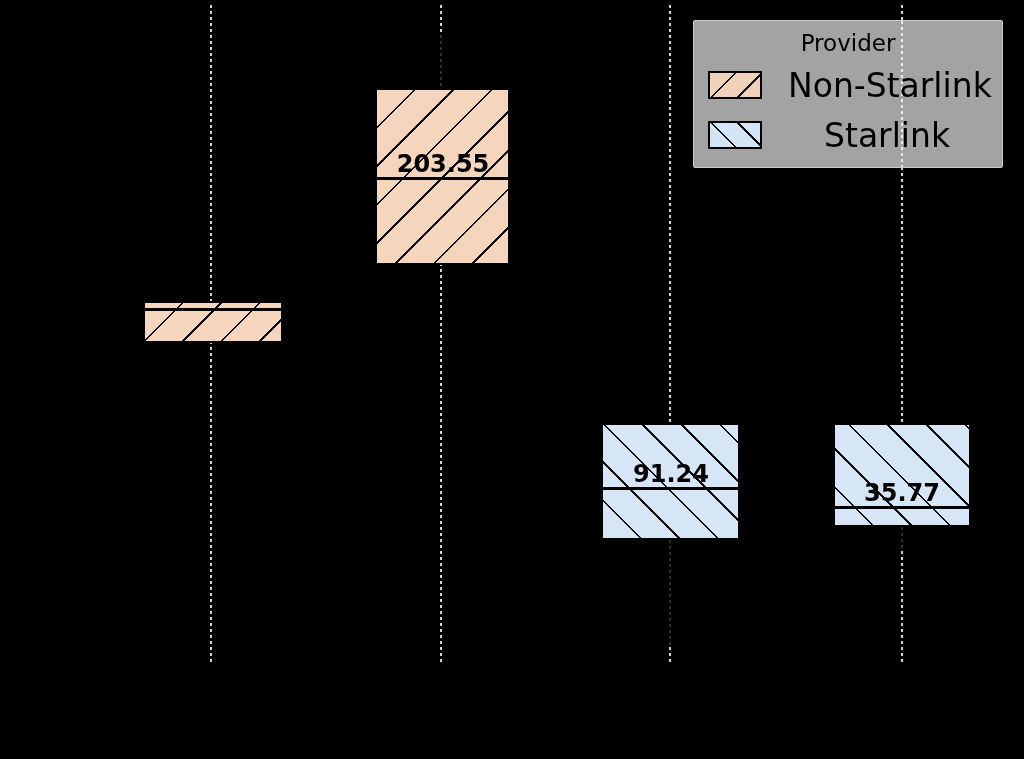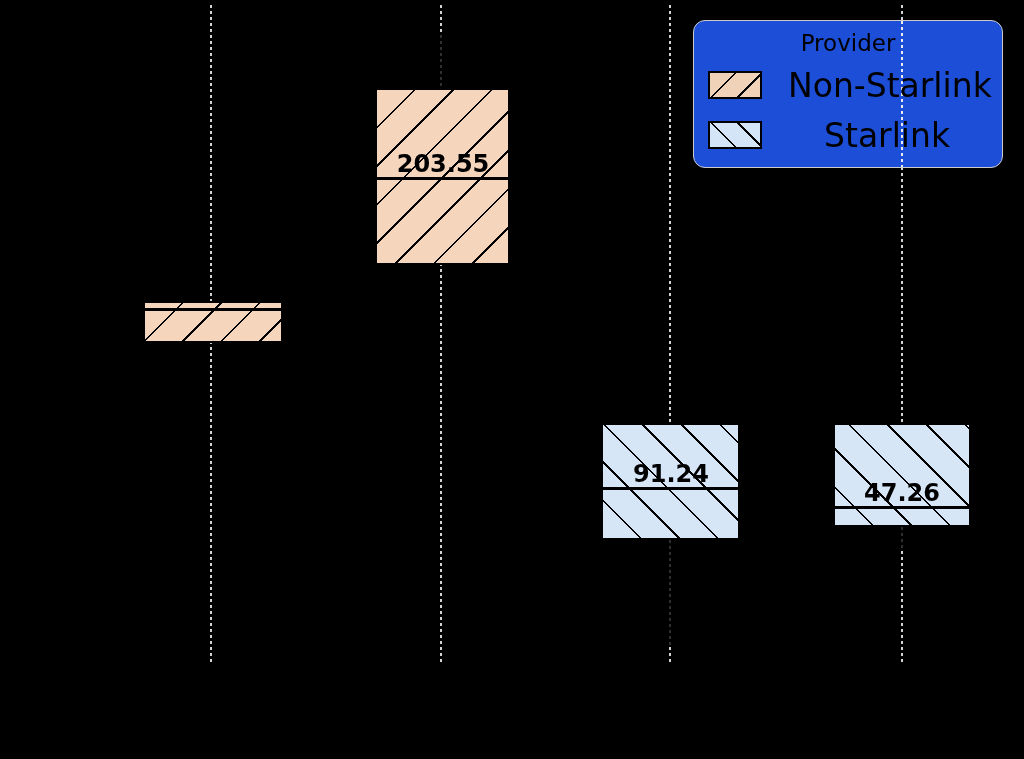--- a/index.html
+++ b/index.html
@@ -29,21 +29,21 @@
   .median{
     position:absolute;left:-2px;right:-2px;height:3px;background:#000;
   }
   .median-label{
     position:absolute;width:200px;text-align:center;
     font-weight:bold;font-size:24px;color:#000;line-height:22px;
     letter-spacing:0px;
   }
   .legend{
     position:absolute;left:693px;top:20px;width:310px;height:148px;
-    background:#1d4ed8;border:1.5px solid #cccccc;border-radius:12px;
+    background:#a3a3a3;border:1.5px solid #cccccc;border-radius:2px;
     box-sizing:border-box;z-index:10;
   }
   .legend-throughline{
     position:absolute;left:207px;top:0;height:100%;width:2px;
     background:repeating-linear-gradient(180deg,#ececec 0 3px,transparent 3px 6px);
   }
   .legend-title{
     position:relative;text-align:center;font-size:23px;color:#000;margin-top:9px;
   }
   .legend-row{
@@ -86,21 +86,21 @@
     <div class="median-label" style="left:-34px;top:63px;">203.55</div>
   </div>
 
   <div class="box starlink" style="left:601px;top:423px;width:139px;height:117px;">
     <div class="median" style="top:62px;"></div>
     <div class="median-label" style="left:-32px;top:38px;">91.24</div>
   </div>
 
   <div class="box starlink" style="left:833px;top:423px;width:138px;height:104px;">
     <div class="median" style="top:81px;"></div>
-    <div class="median-label" style="left:-33px;top:57px;">47.26</div>
+    <div class="median-label" style="left:-33px;top:57px;">35.77</div>
   </div>
 
   <div class="legend">
     <div class="legend-throughline"></div>
     <div class="legend-title">Provider</div>
     <div class="legend-row">
       <div class="swatch nonstarlink"></div>
       <div class="legend-label">Non-Starlink</div>
     </div>
     <div class="legend-row second">

